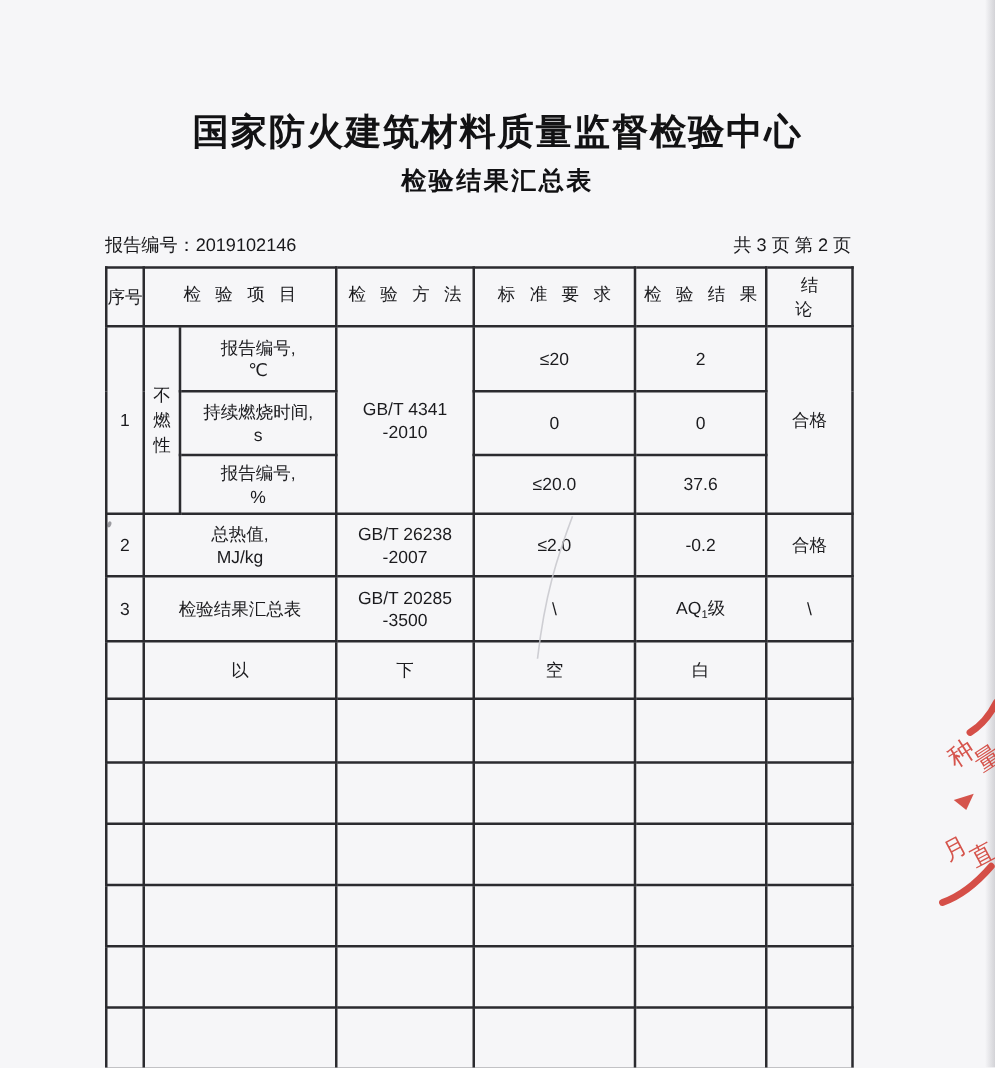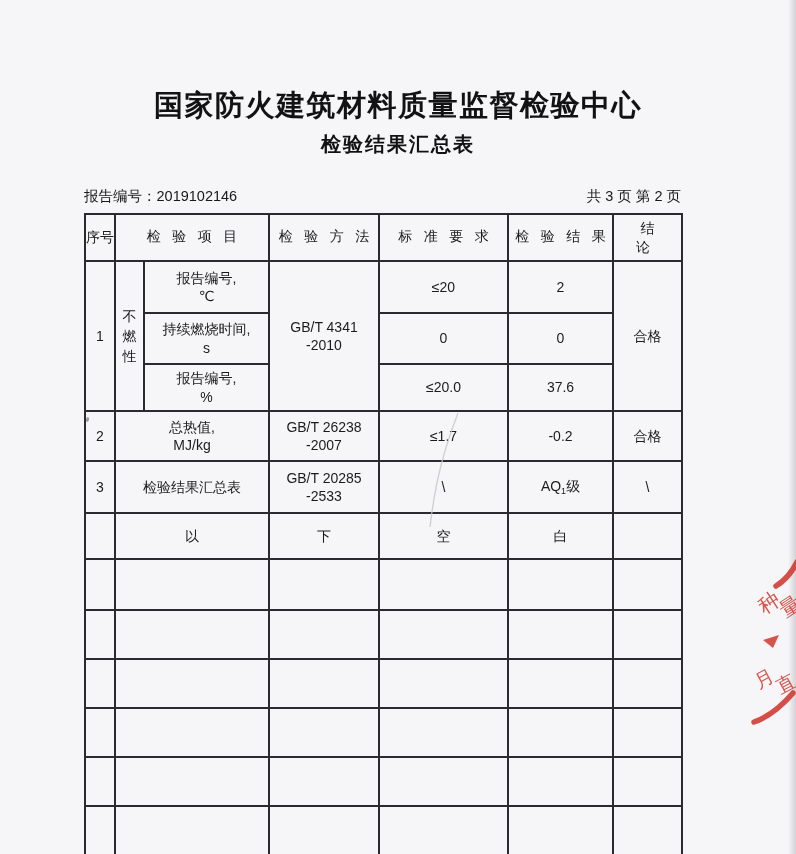--- a/index.html
+++ b/index.html
@@ -121,30 +121,30 @@
       <td>≤20.0</td>
       <td>37.6</td>
     </tr>
 
     <tr class="h-r2">
       <td>2</td>
       <td colspan="2">总热值,
 MJ/kg</td>
       <td>GB/T 26238
 -2007</td>
-      <td>≤1.7</td>
+      <td>≤2.0</td>
       <td>-0.2</td>
       <td>合格</td>
     </tr>
 
     <tr class="h-r3">
       <td>3</td>
       <td colspan="2">检验结果汇总表</td>
       <td>GB/T 20285
--2533</td>
+-3500</td>
       <td>\</td>
       <td><span>AQ</span><span class="sub">1</span><span>级</span></td>
       <td>\</td>
     </tr>
 
     <tr class="h-blank">
       <td></td>
       <td colspan="2">以</td>
       <td>下</td>
       <td>空</td>

